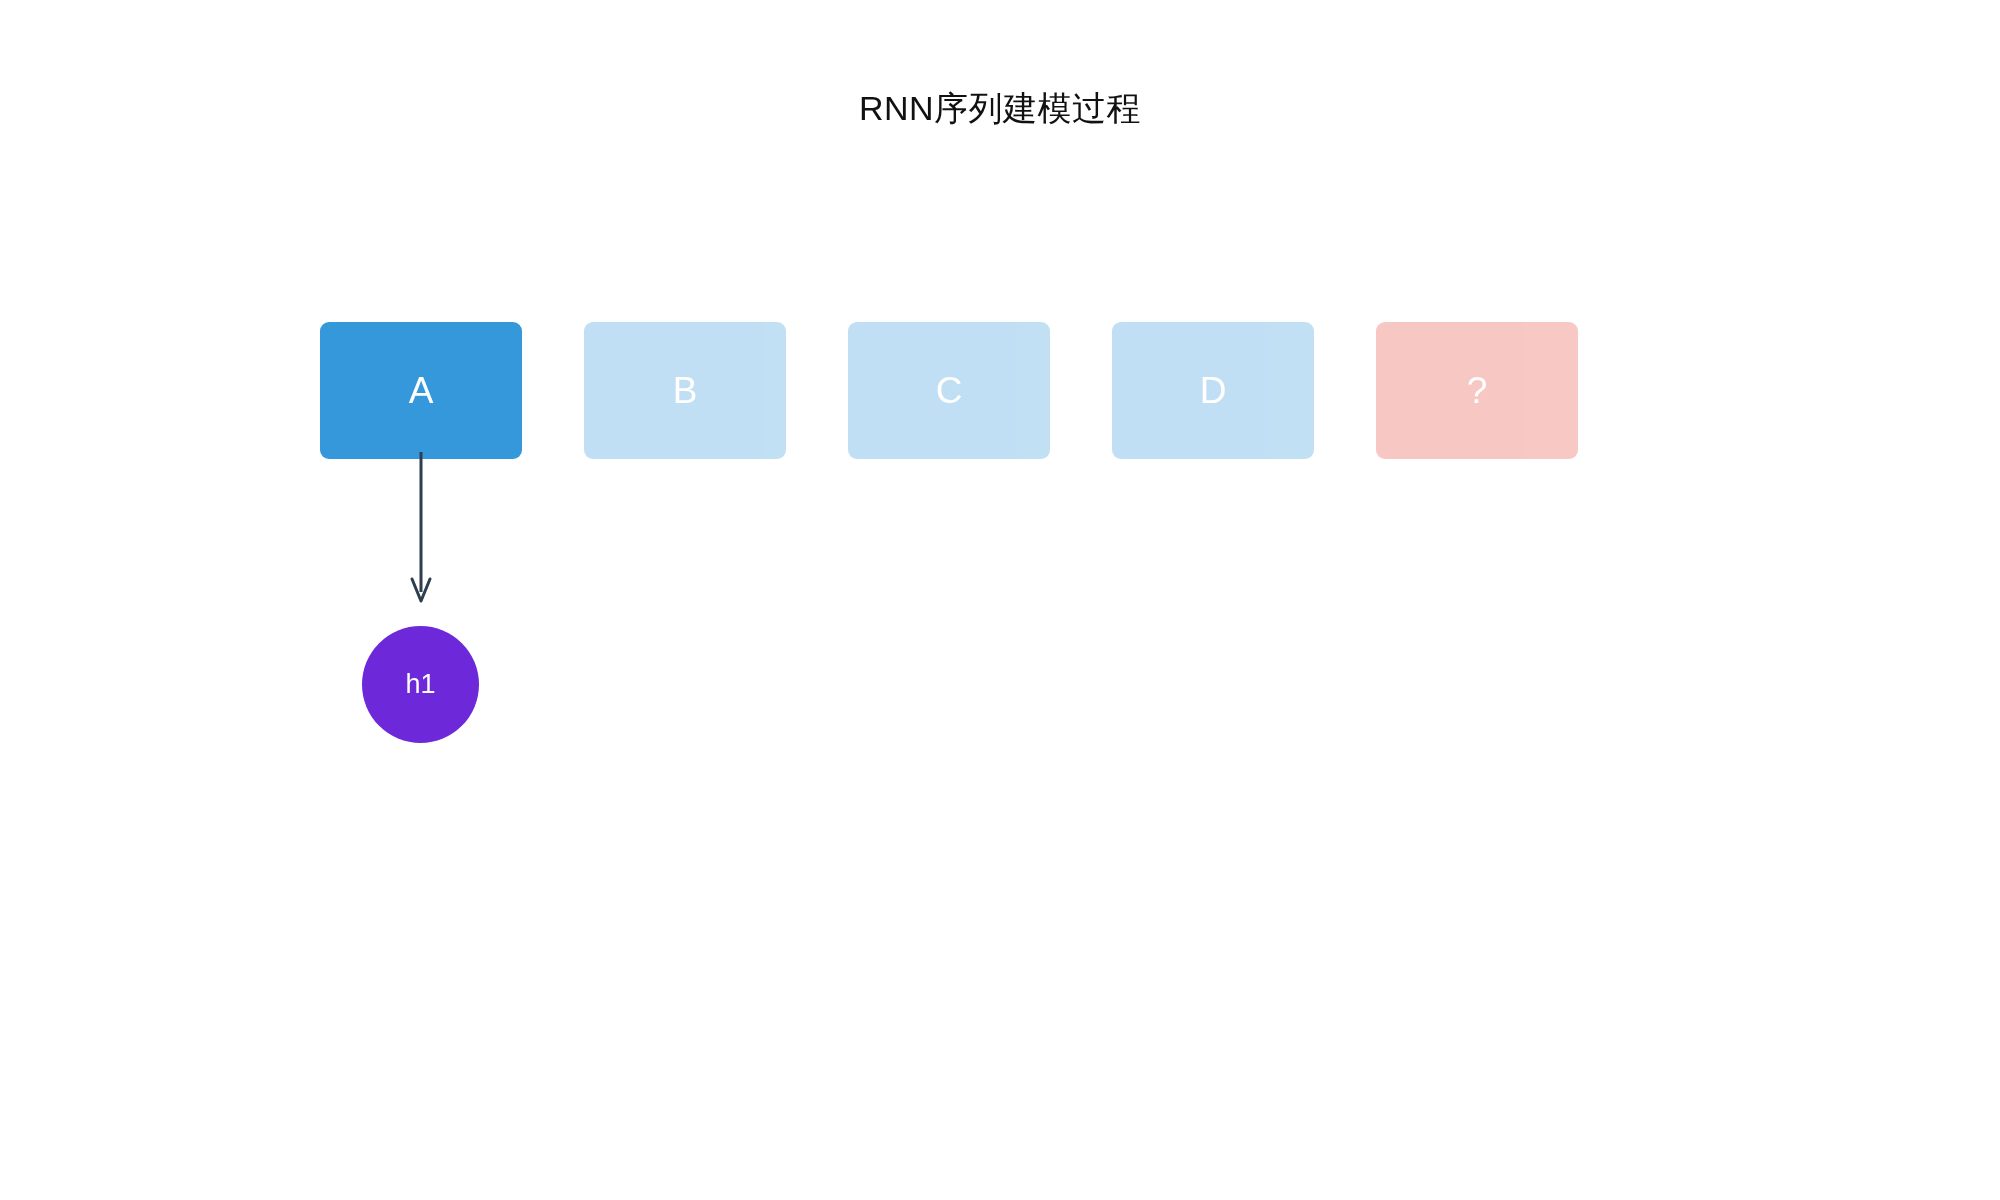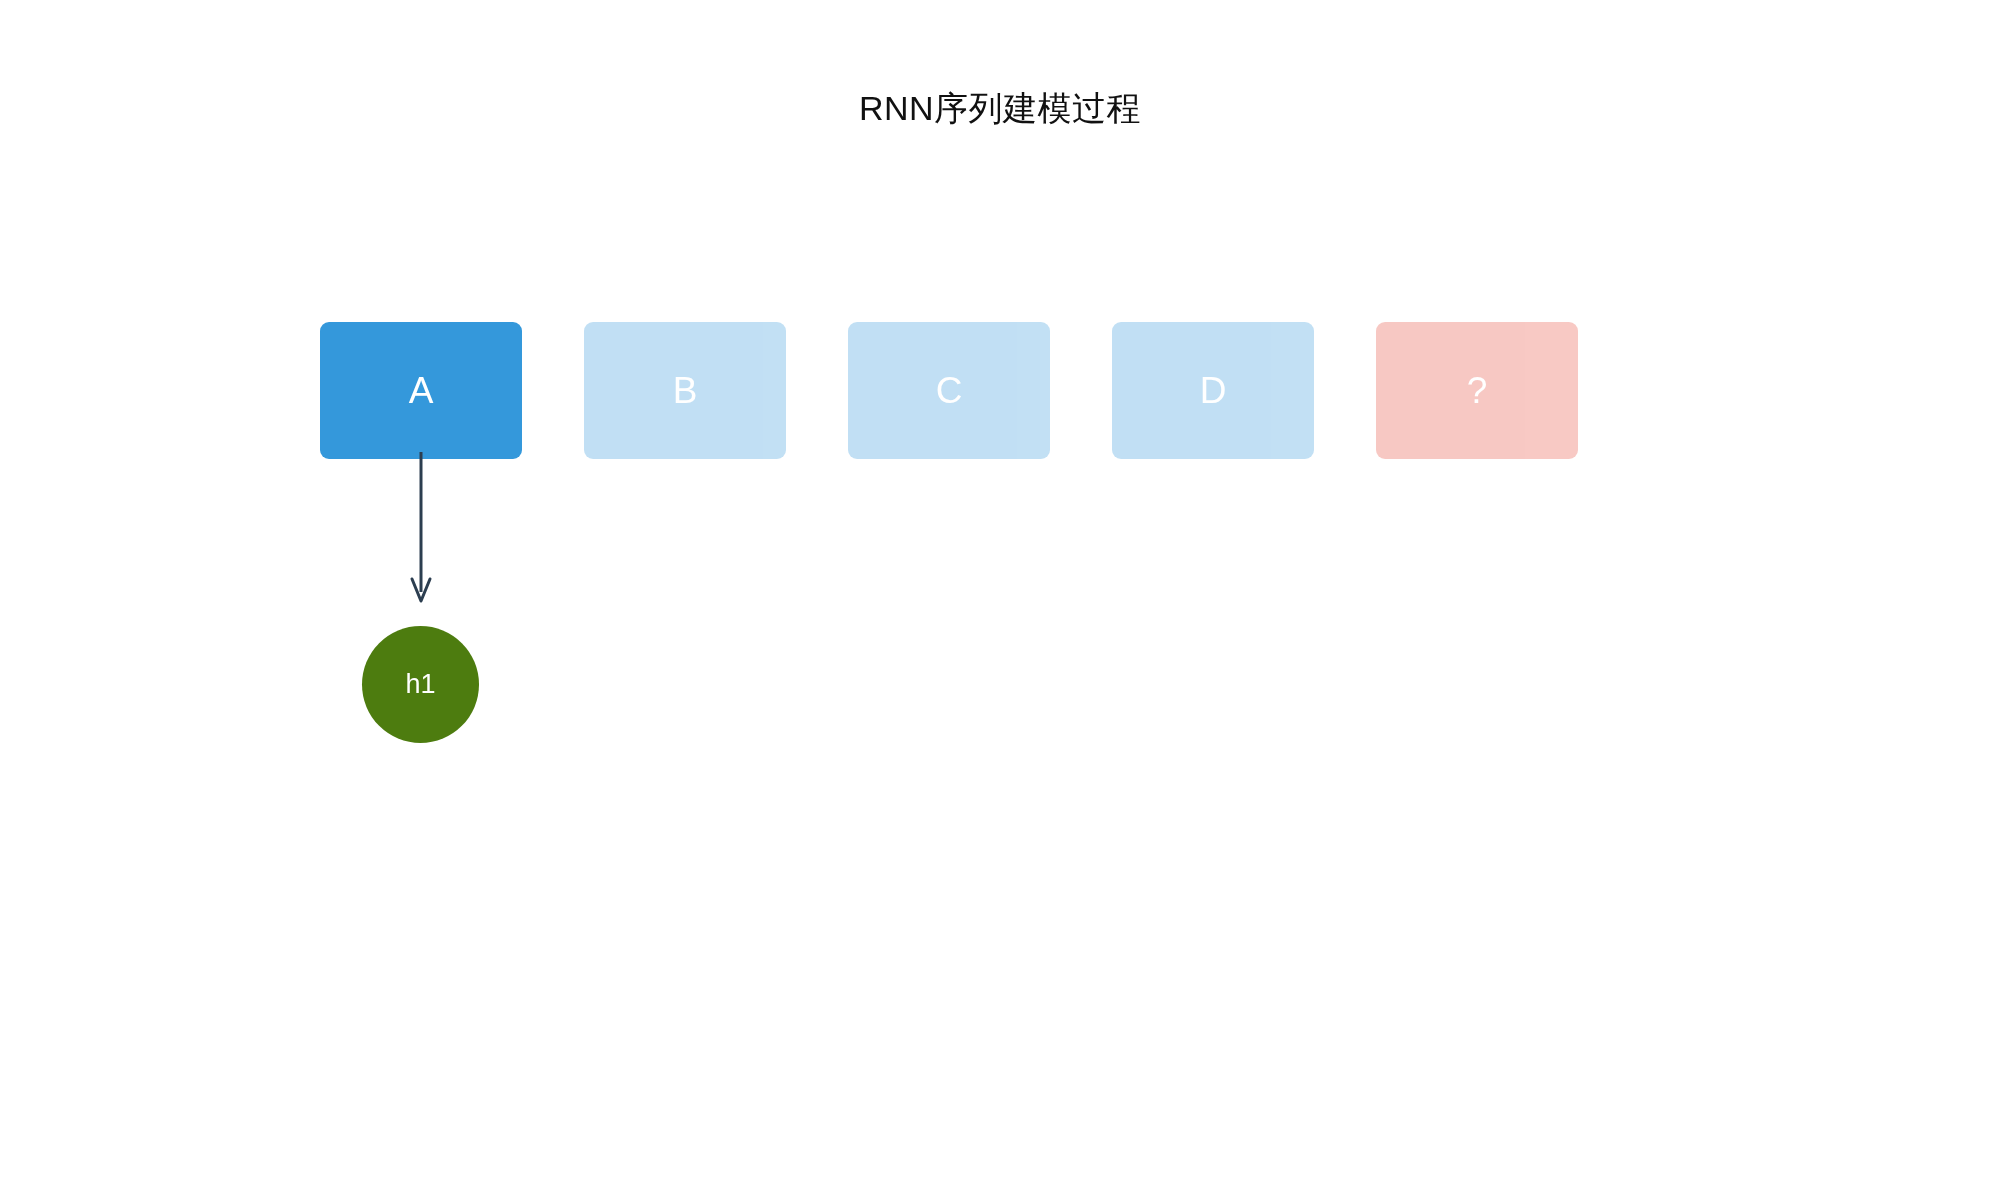--- a/index.html
+++ b/index.html
@@ -84,21 +84,21 @@
   }
 
   
   #hidden-state-h1 {
     position: absolute;
     left: 362px;
     top: 626px;
     width: 117px;
     height: 117px;
     border-radius: 50%;
-    background: #4d7c0f;
+    background: #6d28d9;
     display: flex;
     align-items: center;
     justify-content: center;
   }
   #hidden-state-h1 .node-label {
     font-size: 27px;
     line-height: 1;
     color: #ffffff;
     font-weight: 400;
     user-select: none;

